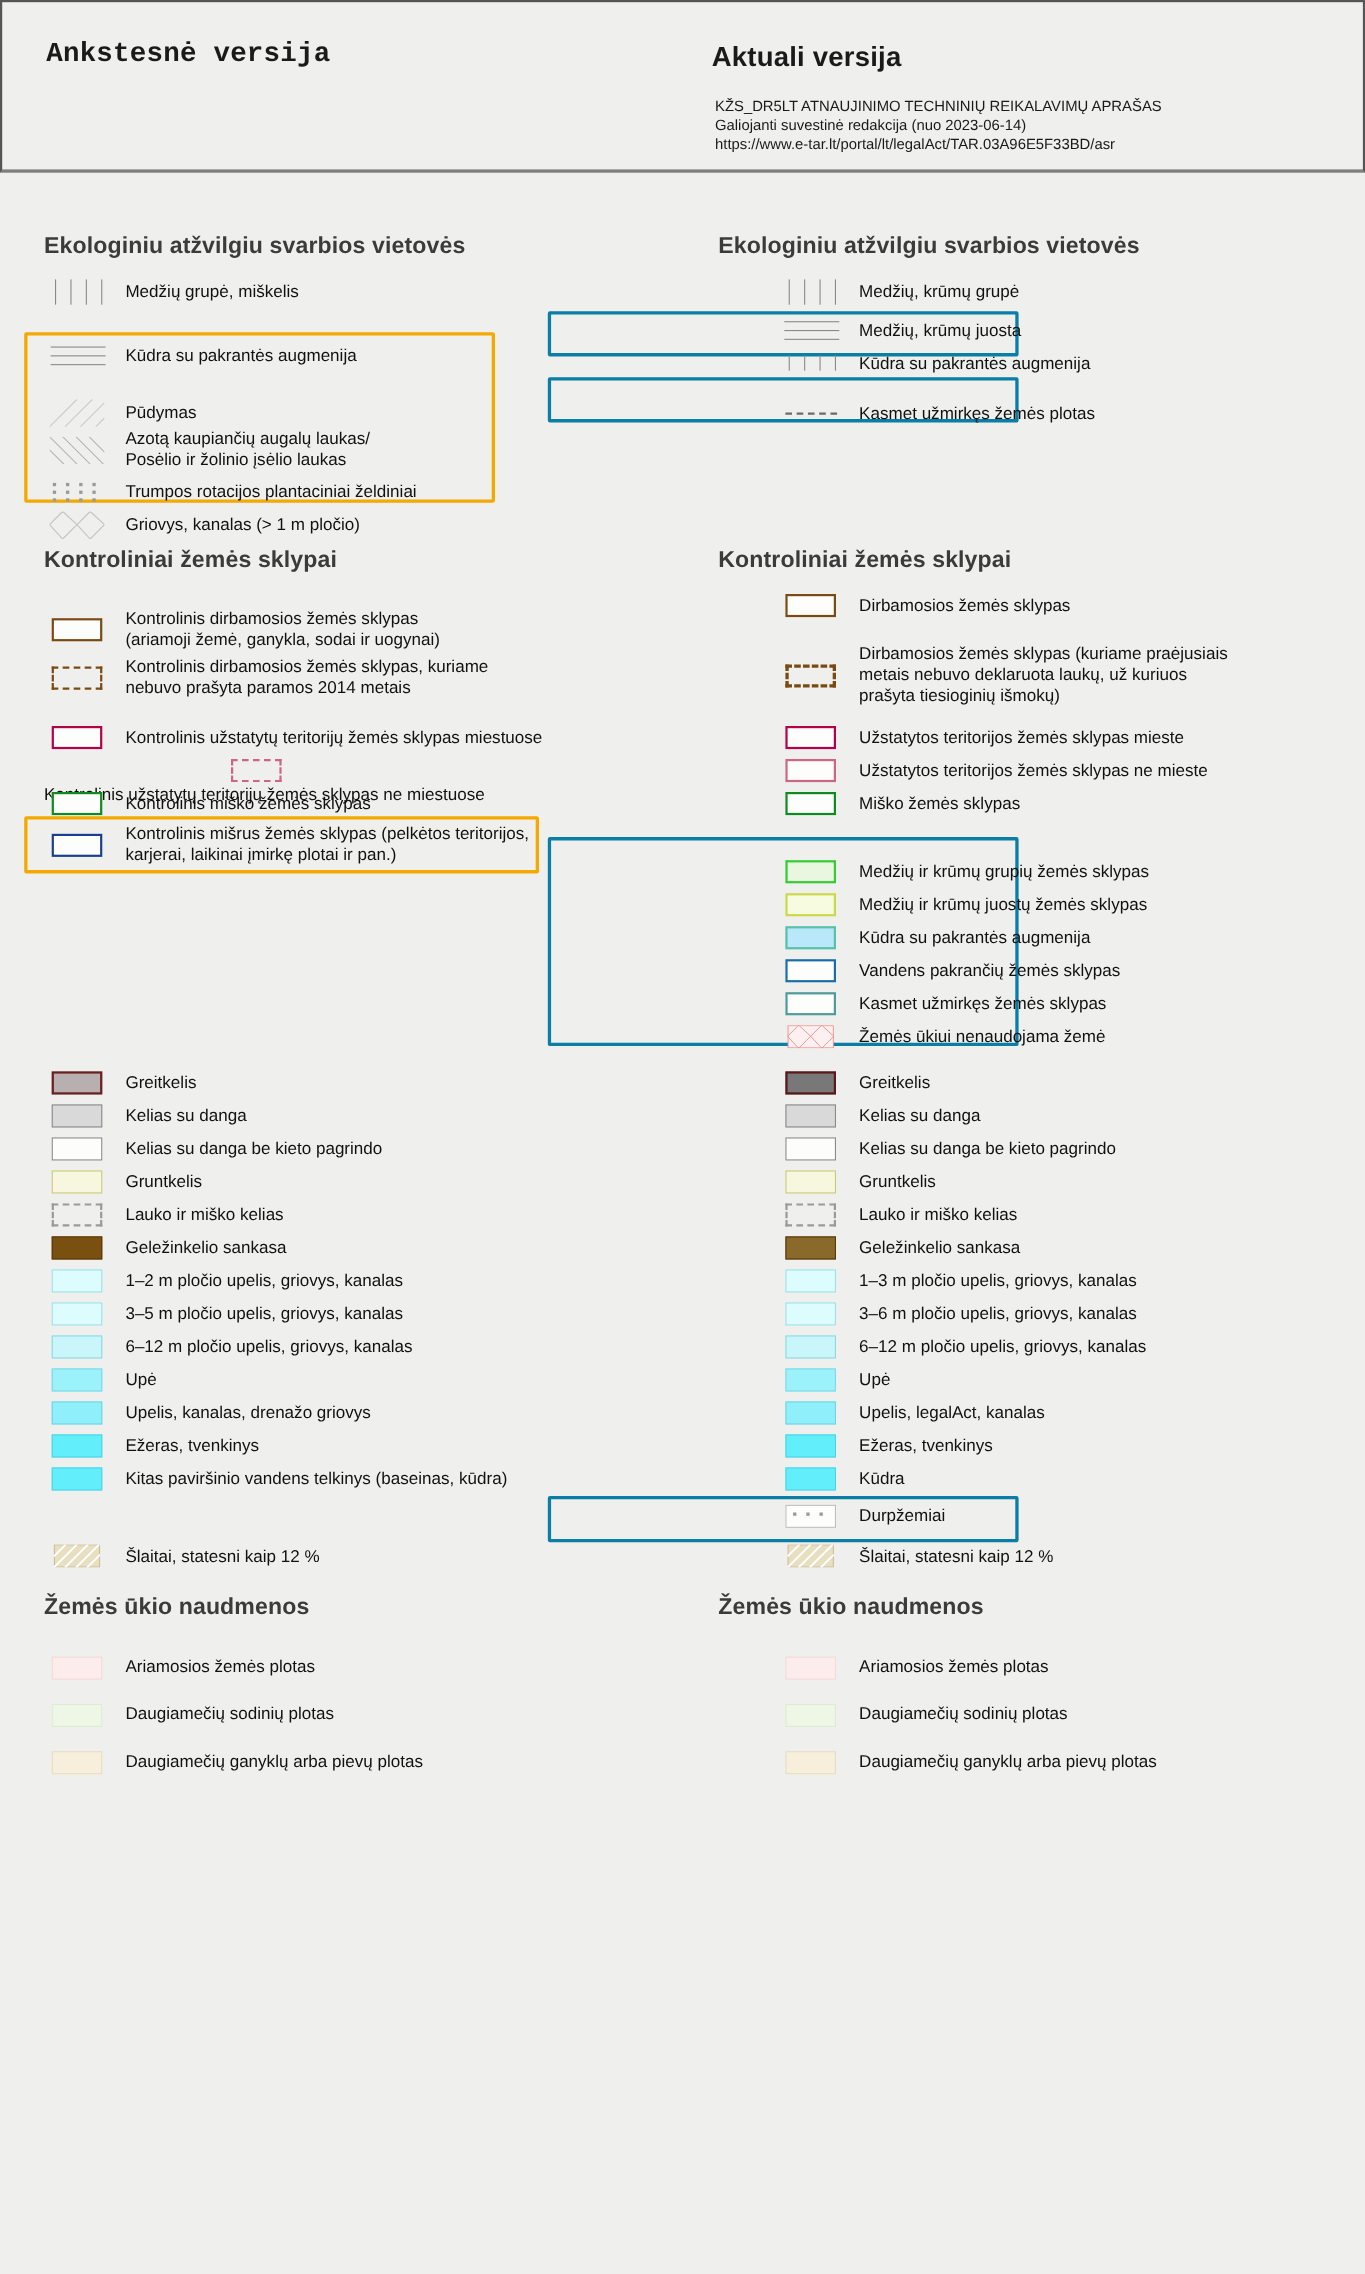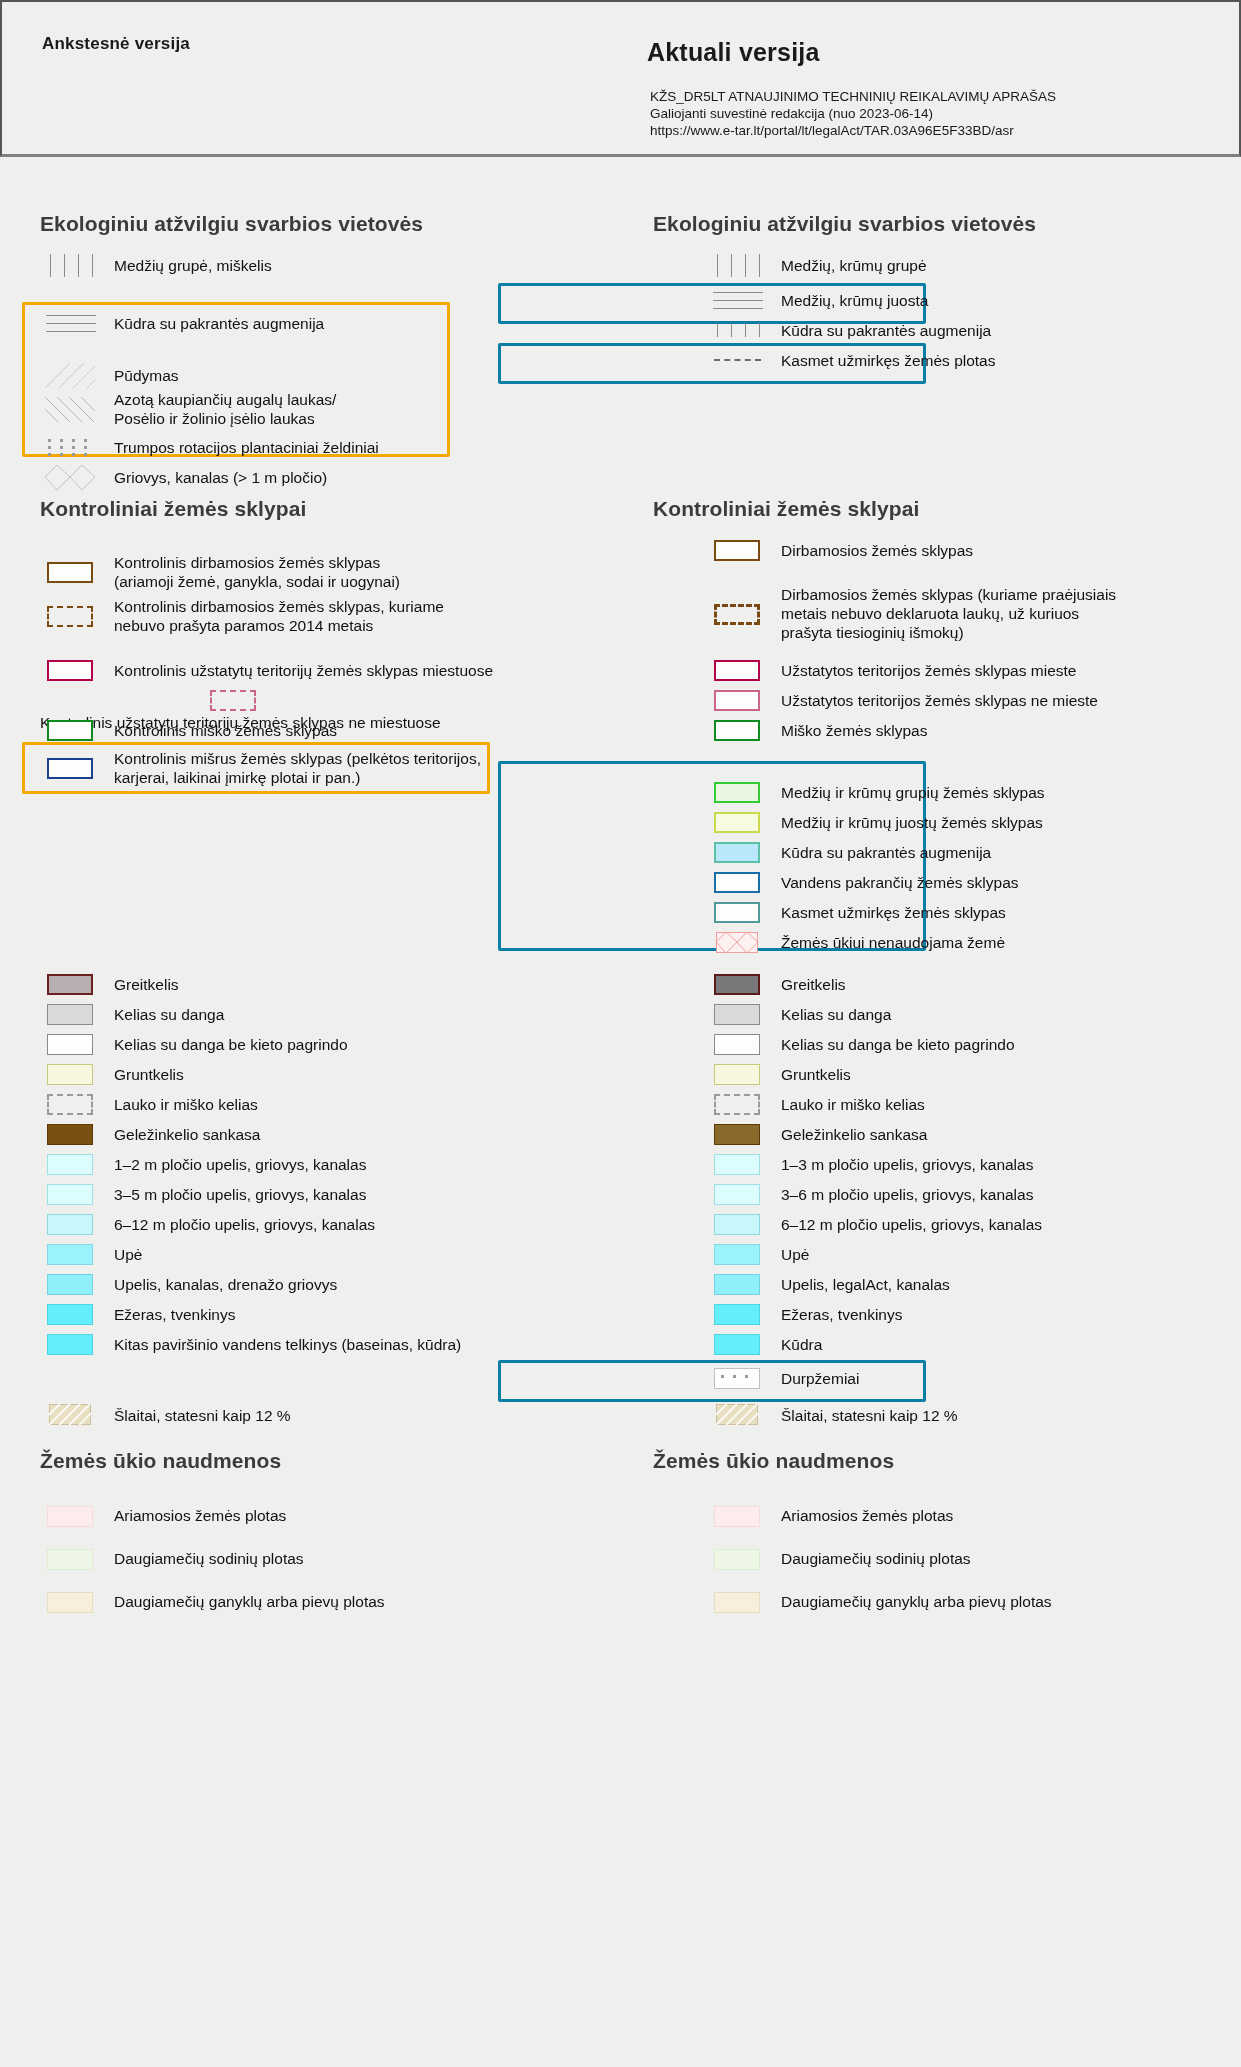--- a/index.html
+++ b/index.html
@@ -17,21 +17,21 @@
   .header {
     position: relative;
     height: 157px;
     border-bottom: 3px solid #7f7f7f;
     border-left: 2px solid #555;
     border-right: 2px solid #555;
     border-top: 2px solid #555;
   }
   .hdr-left {
     position: absolute; left: 40px; top: 32px;
-    font-size: 17px; font-weight: bold; letter-spacing: .2px;
+    font-size: 25px; font-weight: bold; letter-spacing: .2px; font-family: Liberation Mono, monospace;
   }
   .hdr-right {
     position: absolute; left: 645px; top: 36px;
     font-size: 25px; font-weight: bold; letter-spacing: .2px;
   }
   .hdr-sub {
     position: absolute; left: 648px; top: 86px;
     font-size: 13.5px; line-height: 17px; color: #1a1a1a;
     white-space: nowrap;
   }
@@ -420,21 +420,21 @@
           <i style="left:2px;height:14px"></i>
             <i style="left:16px;height:14px"></i>
           <i style="left:30px;height:14px"></i>
             <i style="left:44px;height:14px"></i>
         </div>
       </div>
       <div class="lbl">Kūdra su pakrantės augmenija</div>
     </div>
 
     <div class="hl blue" style="left:-147px;top:186px;width:428px;height:41px;"></div>
-    <div style="position:absolute;left:62px;top:190px;" class="row">
+    <div style="position:absolute;left:62px;top:206px;" class="row">
       <div class="sym">
         <div class="dashline"></div>
       </div>
       <div class="lbl">Kasmet užmirkęs žemės plotas</div>
     </div>
 
     <div style="position:absolute;left:8px;top:340px;" class="sec-title">Kontroliniai žemės sklypai</div>
 
     <div style="position:absolute;left:62px;top:380px;" class="row">
       <div class="sym">

